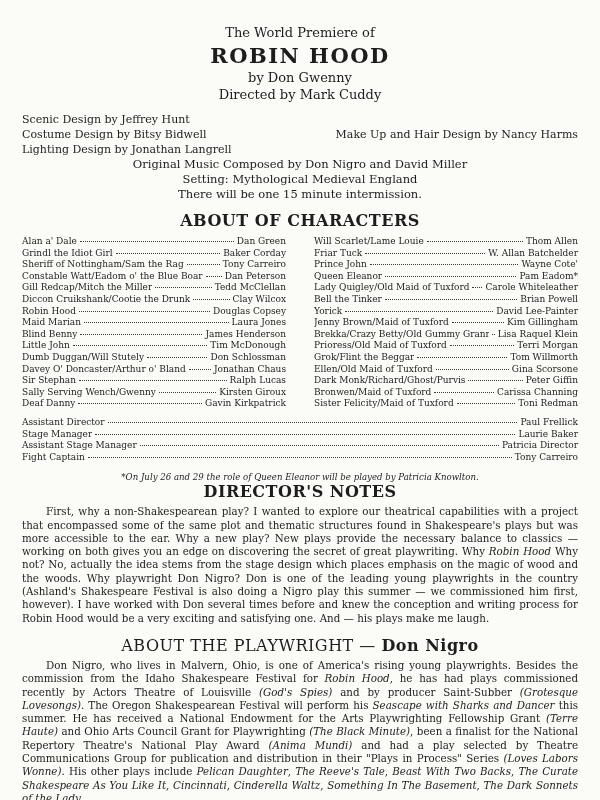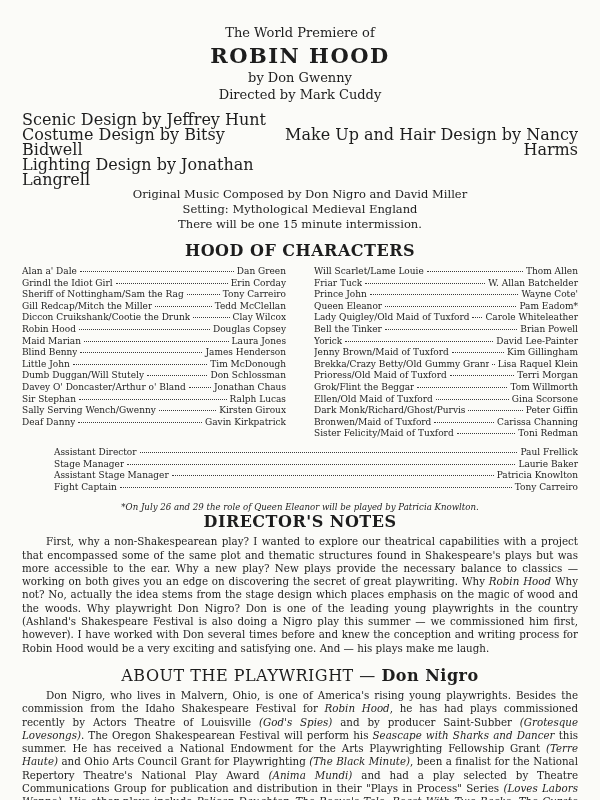--- a/index.html
+++ b/index.html
@@ -12,37 +12,37 @@
     font-family:"DejaVu Serif", serif;
     box-sizing:border-box;
     padding:24px 22px 8px 22px;
     overflow:hidden;
   }
   .center { text-align:center; }
   .premiere { font-size:13px; line-height:17px; }
   .title { font-size:21px; font-weight:bold; letter-spacing:1.5px; line-height:26px; margin-top:2px; }
   .byline, .directed { font-size:13px; line-height:17px; }
 
-  .credits { display:flex; justify-content:space-between; margin-top:9px; font-size:16px; }
+  .credits { display:flex; justify-content:space-between; margin-top:9px; font-size:11px; }
   .credits-left .credit-line { line-height:15px; text-align:left; }
   .credits-right { padding-top:15px; }
   .credits-right .credit-line { line-height:15px; text-align:right; }
   .credits-center .credit-line { line-height:15px; text-align:center; font-size:11.5px; }
 
   .section-heading { font-size:16px; font-weight:bold; letter-spacing:0.5px; margin:0; line-height:20px; }
   .cast-heading { margin-top:9px; }
 
   .cast { display:flex; gap:28px; margin-top:5px; font-size:9px; }
   .cast-col { flex:1 1 0; min-width:0; }
   .row { display:flex; align-items:baseline; line-height:11.6px; white-space:nowrap; }
   .role { flex:0 1 auto; overflow:hidden; }
   .actor { flex:0 0 auto; }
   .leader { flex:1 1 auto; min-width:3px; margin:0 3px; border-bottom:1.6px dotted #3a3a3a; transform:translateY(-2px); }
 
-  .staff { margin-top:7px; font-size:9px;margin-left:32px; }
+  .staff { margin-top:7px; font-size:9px; }
   .staff .row { line-height:11.6px; }
 
   .footnote { font-size:8.6px; font-style:italic; margin-top:9px; }
 
   .notes-heading { }
   .body-par { font-size:10.3px; line-height:13.3px; text-align:justify; text-indent:24px; margin:3px 0 0 0; }
   .about-heading { margin-top:11px; }
 </style>
 </head>
 <body>
@@ -71,43 +71,48 @@
   </div>
   <div class="credits-center">
 
       <div class="credit-line">Original Music Composed by Don Nigro and David Miller</div>
 
       <div class="credit-line">Setting: Mythological Medieval England</div>
 
       <div class="credit-line">There will be one 15 minute intermission.</div>
     </div>
 
-  <h2 class="center section-heading cast-heading">HOOD OF CHARACTERS</h2>
+  <h2 class="center section-heading cast-heading">ABOUT OF CHARACTERS</h2>
 
   <div class="cast">
     <div class="cast-col">
 
         <div class="row">
           <span class="role">Alan a' Dale</span>
           <span class="leader"></span>
           <span class="actor">Dan Green</span>
         </div>
 
         <div class="row">
           <span class="role">Grindl the Idiot Girl</span>
           <span class="leader"></span>
-          <span class="actor">Erin Corday</span>
+          <span class="actor">Baker Corday</span>
         </div>
 
         <div class="row">
           <span class="role">Sheriff of Nottingham/Sam the Rag</span>
           <span class="leader"></span>
           <span class="actor">Tony Carreiro</span>
         </div>
 
+        <div class="row">
+          <span class="role">Constable Watt/Eadom o' the Blue Boar</span>
+          <span class="leader"></span>
+          <span class="actor">Dan Peterson</span>
+        </div>
 
         <div class="row">
           <span class="role">Gill Redcap/Mitch the Miller</span>
           <span class="leader"></span>
           <span class="actor">Tedd McClellan</span>
         </div>
 
         <div class="row">
           <span class="role">Diccon Cruikshank/Cootie the Drunk</span>
           <span class="leader"></span>
@@ -272,21 +277,21 @@
 
       <div class="row">
         <span class="role">Stage Manager</span>
         <span class="leader"></span>
         <span class="actor">Laurie Baker</span>
       </div>
 
       <div class="row">
         <span class="role">Assistant Stage Manager</span>
         <span class="leader"></span>
-        <span class="actor">Patricia Knowlton</span>
+        <span class="actor">Patricia Director</span>
       </div>
 
       <div class="row">
         <span class="role">Fight Captain</span>
         <span class="leader"></span>
         <span class="actor">Tony Carreiro</span>
       </div>
     </div>
 
   <div class="center footnote">*On July 26 and 29 the role of Queen Eleanor will be played by Patricia Knowlton.</div>

